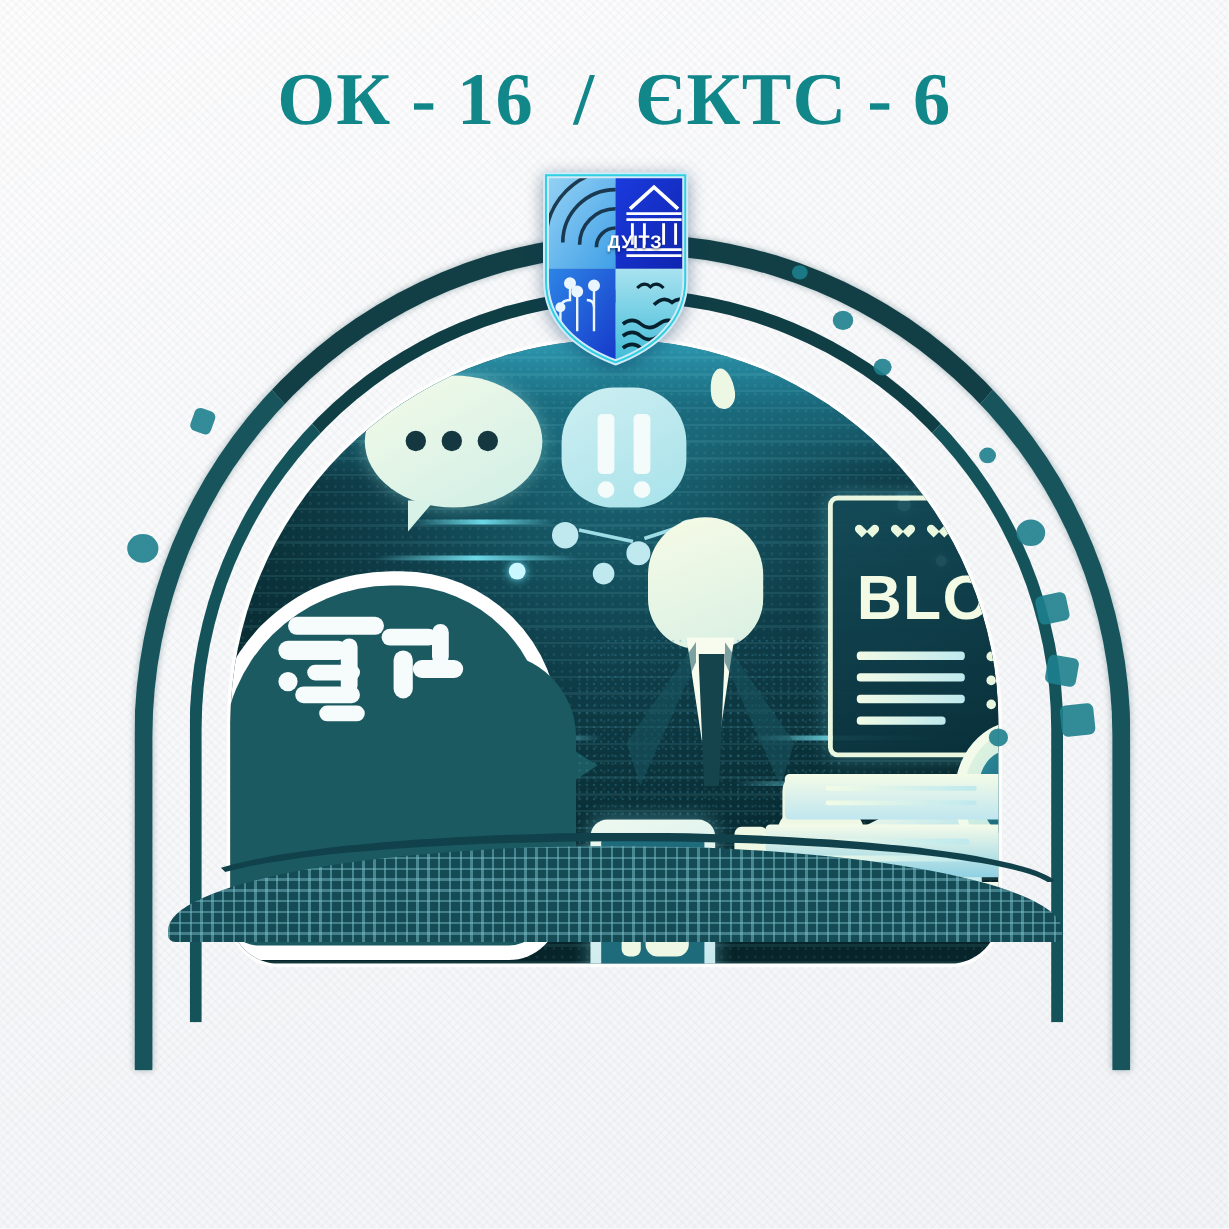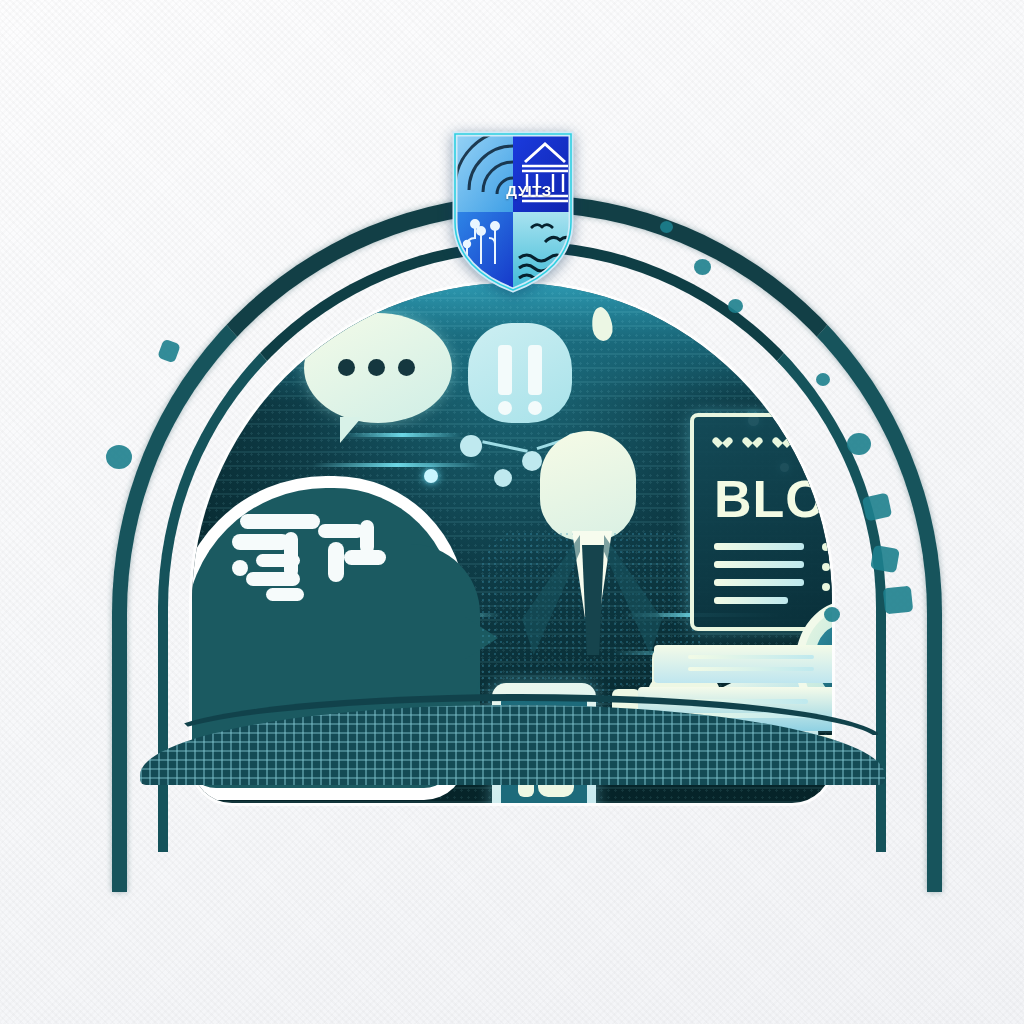--- a/index.html
+++ b/index.html
@@ -194,35 +194,36 @@
   #base-rim{
     position:absolute;left:155px;top:694px;width:716px;height:34px;
     border:7px solid transparent;border-top-color:#11424b;
     border-radius:50%/100% 100% 0 0;}
 
   
   .frag{position:absolute;background:#1d7f8d;border-radius:5px;opacity:.9;}
   .frag.round{border-radius:50%;}
 
   
-  #shield{position:absolute;left:449px;top:126px;width:128px;height:168px;}
+  #shield{position:absolute;left:449px;top:138px;width:128px;height:168px;}
   .sh-svg{width:128px;height:168px;display:block;filter:drop-shadow(0 3px 7px rgba(10,50,90,.45));}
   .sh-label{
     position:absolute;left:0;right:0;top:56px;text-align:center;
     color:#ffffff;font-size:15px;font-weight:bold;letter-spacing:.5px;
     font-family:"Liberation Sans",sans-serif;
     transform:translateX(16px);
     text-shadow:0 1px 2px rgba(0,0,0,.4);
   }
 </style>
 </head>
 <body>
 
 <div id="stage">
 
+  <div class="title-top">ОК - 16  /  ЄКТС - 6</div>
 
   <div id="dome-wrap">
 
     <div class="arc arc-outer"></div>
     <div class="arc arc-inner"></div>
 
     <div id="scene">
       <div class="glow-top"></div>
       <div class="hlines"></div>
       <div class="dotgrid"></div>

